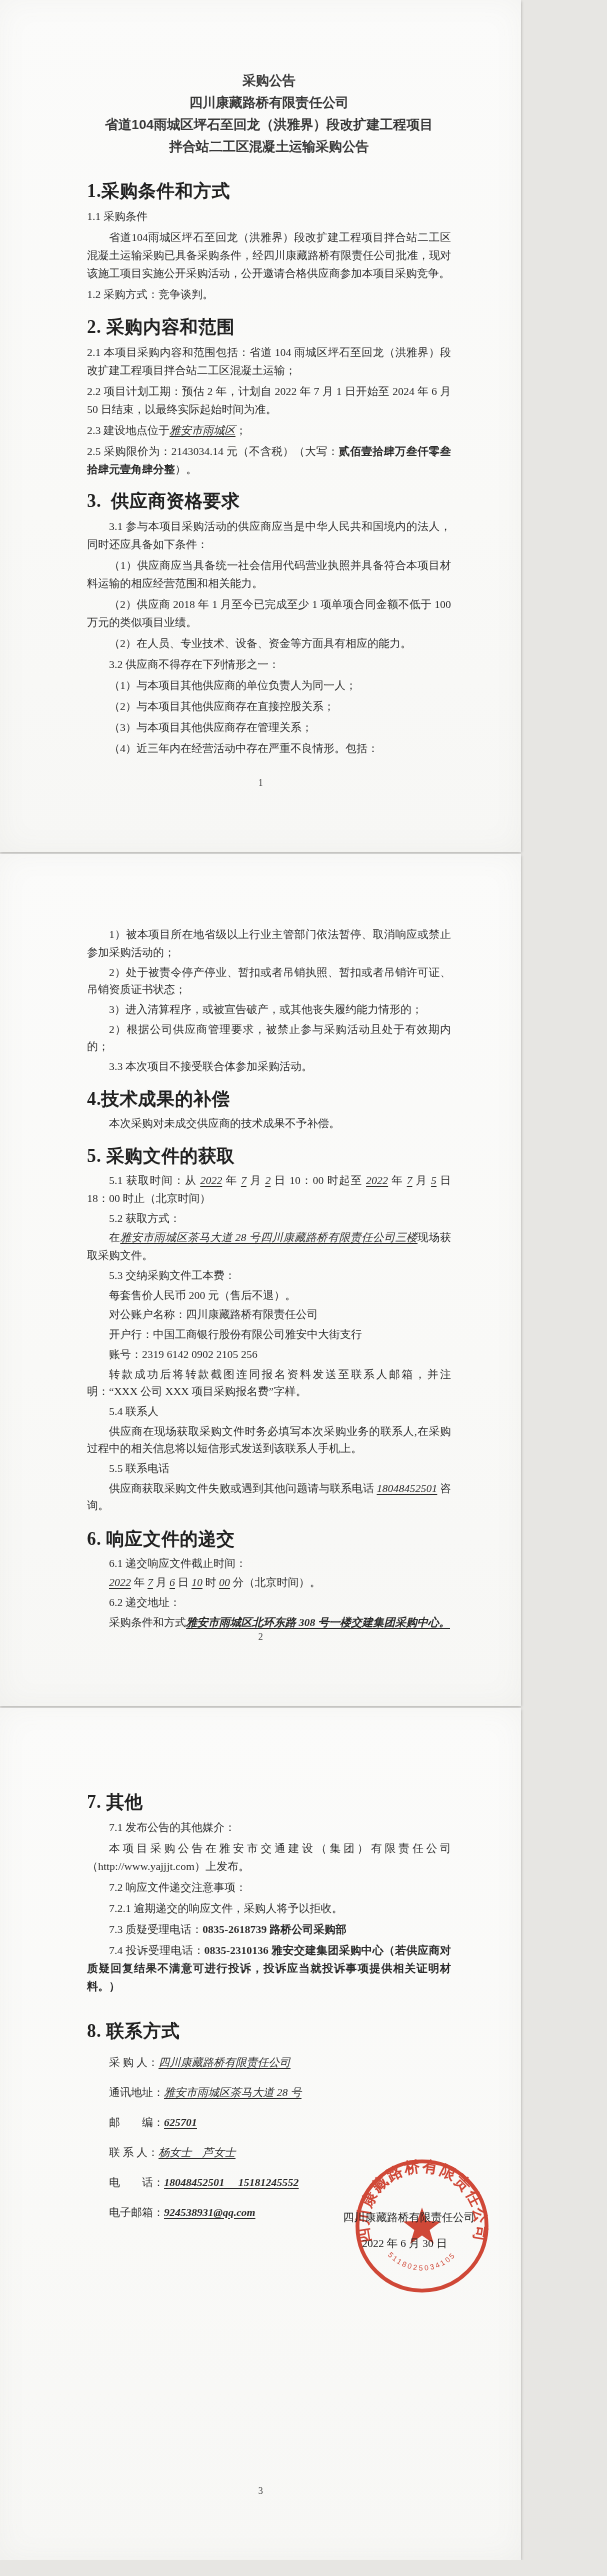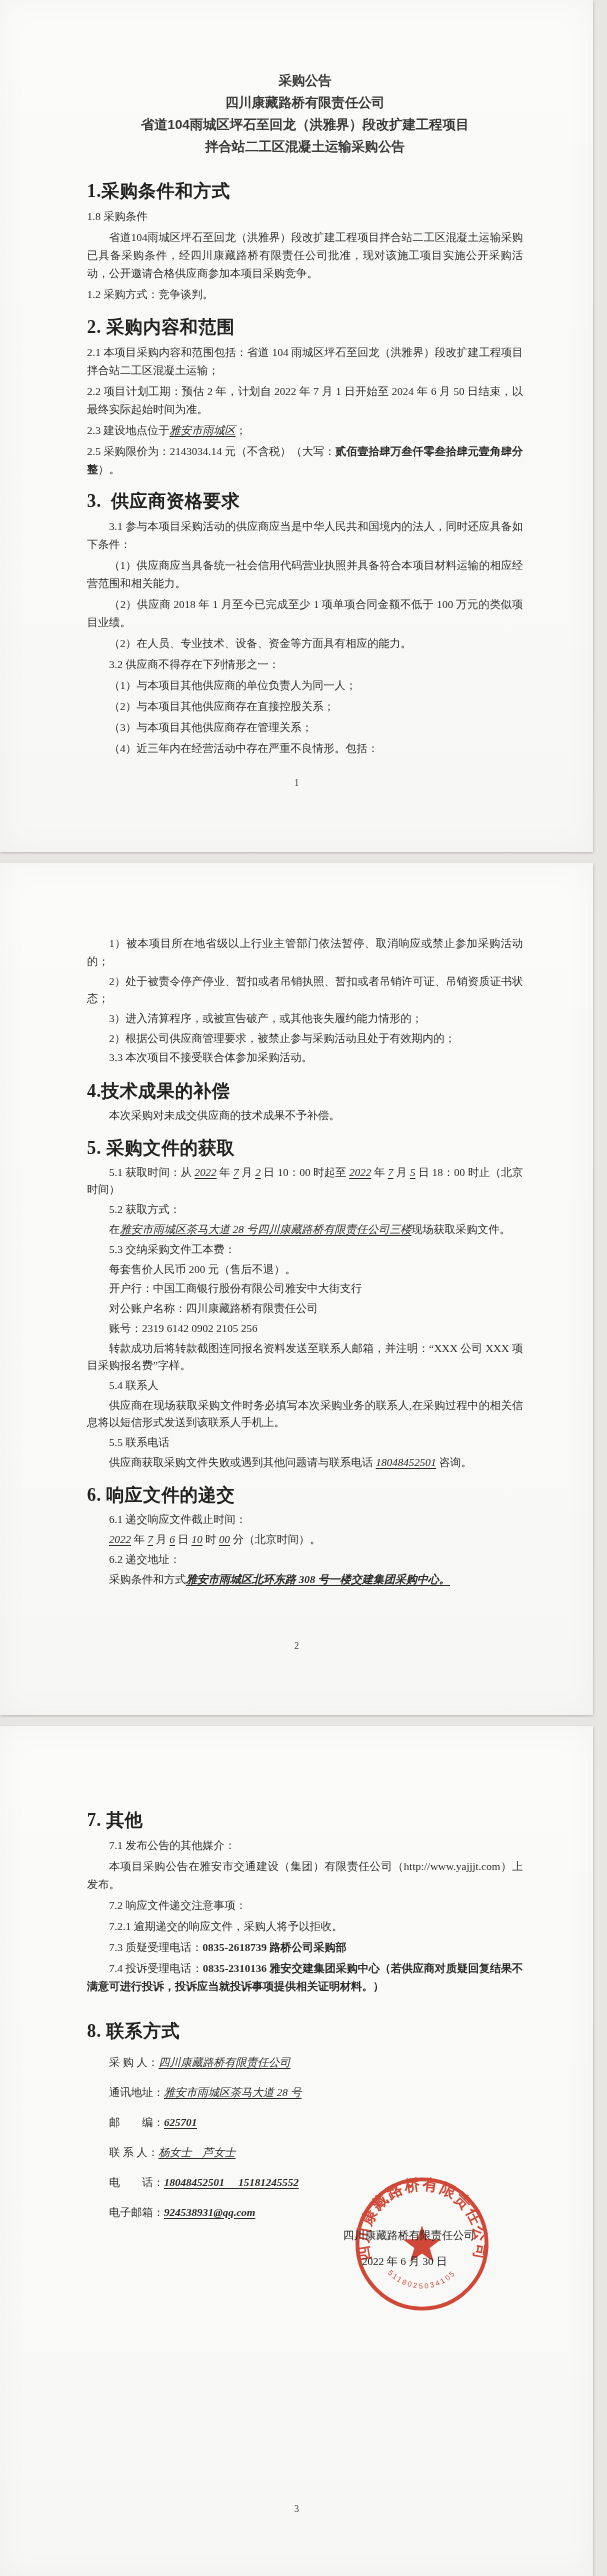--- a/index.html
+++ b/index.html
@@ -4,29 +4,29 @@
 <style>
   html,body{margin:0;padding:0;}
   body{
     width:607px;
     background:#e7e6e3;
     font-family:"Liberation Serif","DejaVu Serif",serif;
     color:#2c2c2c;
   }
   .page{
     position:relative;
-    width:593px;
+    width:521px;
     height:852px;
     box-sizing:border-box;
     background:linear-gradient(180deg,#fbfbfa 0%,#f9f9f7 60%,#f7f7f5 100%);
     box-shadow:0 0.8px 3px rgba(0,0,0,.28), inset 0 0 30px rgba(120,115,105,.06);
     overflow:hidden;
     padding:70px 70px 0 87px;
   }
-  .page + .page{margin-top:11px;}
+  .page + .page{margin-top:2px;}
   .doc-title{
     text-align:center;
     font-family:"Liberation Sans","DejaVu Sans",sans-serif;
     font-weight:bold;
     font-size:13.3px;
     line-height:22px;
     color:#3a3a3a;
     margin:0 0 23px 0;
   }
   .doc-title div{white-space:pre-wrap;}
@@ -82,21 +82,21 @@
 
 <div class="page">
   <div class="doc-title">
     <div>采购公告</div>
     <div>四川康藏路桥有限责任公司</div>
     <div>省道104雨城区坪石至回龙（洪雅界）段改扩建工程项目</div>
     <div>拌合站二工区混凝土运输采购公告</div>
   </div>
 
   <div class="h">1.采购条件和方式</div>
-  <p class="b">1.8 采购条件</p>
+  <p class="b">1.1 采购条件</p>
   <p class="b ind">省道104雨城区坪石至回龙（洪雅界）段改扩建工程项目拌合站二工区混凝土运输采购已具备采购条件，经四川康藏路桥有限责任公司批准，现对该施工项目实施公开采购活动，公开邀请合格供应商参加本项目采购竞争。</p>
   <p class="b">1.2 采购方式：竞争谈判。</p>
 
   <div class="h">2. 采购内容和范围</div>
   <p class="b">2.1 本项目采购内容和范围包括：省道 104 雨城区坪石至回龙（洪雅界）段改扩建工程项目拌合站二工区混凝土运输；</p>
   <p class="b">2.2 项目计划工期：预估 2 年，计划自 2022 年 7 月 1 日开始至 2024 年 6 月 50 日结束，以最终实际起始时间为准。</p>
   <p class="b"><span>2.3 建设地点位于</span><span class="u">雅安市雨城区</span><span>；</span></p>
   <p class="b"><span>2.5 采购限价为：2143034.14 元（不含税）（大写：</span><span class="strong">贰佰壹拾肆万叁仟零叁拾肆元壹角肆分整</span><span>）。</span></p>
 
   <div class="h">3.  供应商资格要求</div>
@@ -122,22 +122,22 @@
 
   <div class="h">4.技术成果的补偿</div>
   <p class="b ind">本次采购对未成交供应商的技术成果不予补偿。</p>
 
   <div class="h">5. 采购文件的获取</div>
   <p class="b ind"><span>5.1 获取时间：从 </span><span class="u">2022</span><span> 年 </span><span class="u">7</span><span> 月 </span><span class="u">2</span><span> 日 10：00 时起至 </span><span class="u">2022</span><span> 年 </span><span class="u">7</span><span> 月 </span><span class="u">5</span><span> 日 18：00 时止（北京时间）</span></p>
   <p class="b ind">5.2 获取方式：</p>
   <p class="b ind"><span>在</span><span class="u">雅安市雨城区茶马大道 28 号四川康藏路桥有限责任公司三楼</span><span>现场获取采购文件。</span></p>
   <p class="b ind">5.3 交纳采购文件工本费：</p>
   <p class="b ind">每套售价人民币 200 元（售后不退）。</p>
+  <p class="b ind">对公账户名称：四川康藏路桥有限责任公司</p>
   <p class="b ind">开户行：中国工商银行股份有限公司雅安中大街支行</p>
-  <p class="b ind">对公账户名称：四川康藏路桥有限责任公司</p>
   <p class="b ind">账号：2319 6142 0902 2105 256</p>
   <p class="b ind">转款成功后将转款截图连同报名资料发送至联系人邮箱，并注明：“XXX 公司 XXX 项目采购报名费”字样。</p>
   <p class="b ind">5.4 联系人</p>
   <p class="b ind">供应商在现场获取采购文件时务必填写本次采购业务的联系人,在采购过程中的相关信息将以短信形式发送到该联系人手机上。</p>
   <p class="b ind">5.5 联系电话</p>
   <p class="b ind"><span>供应商获取采购文件失败或遇到其他问题请与联系电话 </span><span class="u">18048452501</span><span> 咨询。</span></p>
 
   <div class="h">6. 响应文件的递交</div>
   <p class="b ind">6.1 递交响应文件截止时间：</p>
   <p class="b ind"><span class="u">2022</span><span> 年 </span><span class="u">7</span><span> 月 </span><span class="u">6</span><span> 日 </span><span class="u">10</span><span> 时 </span><span class="u">00</span><span> 分（北京时间）。</span></p>

